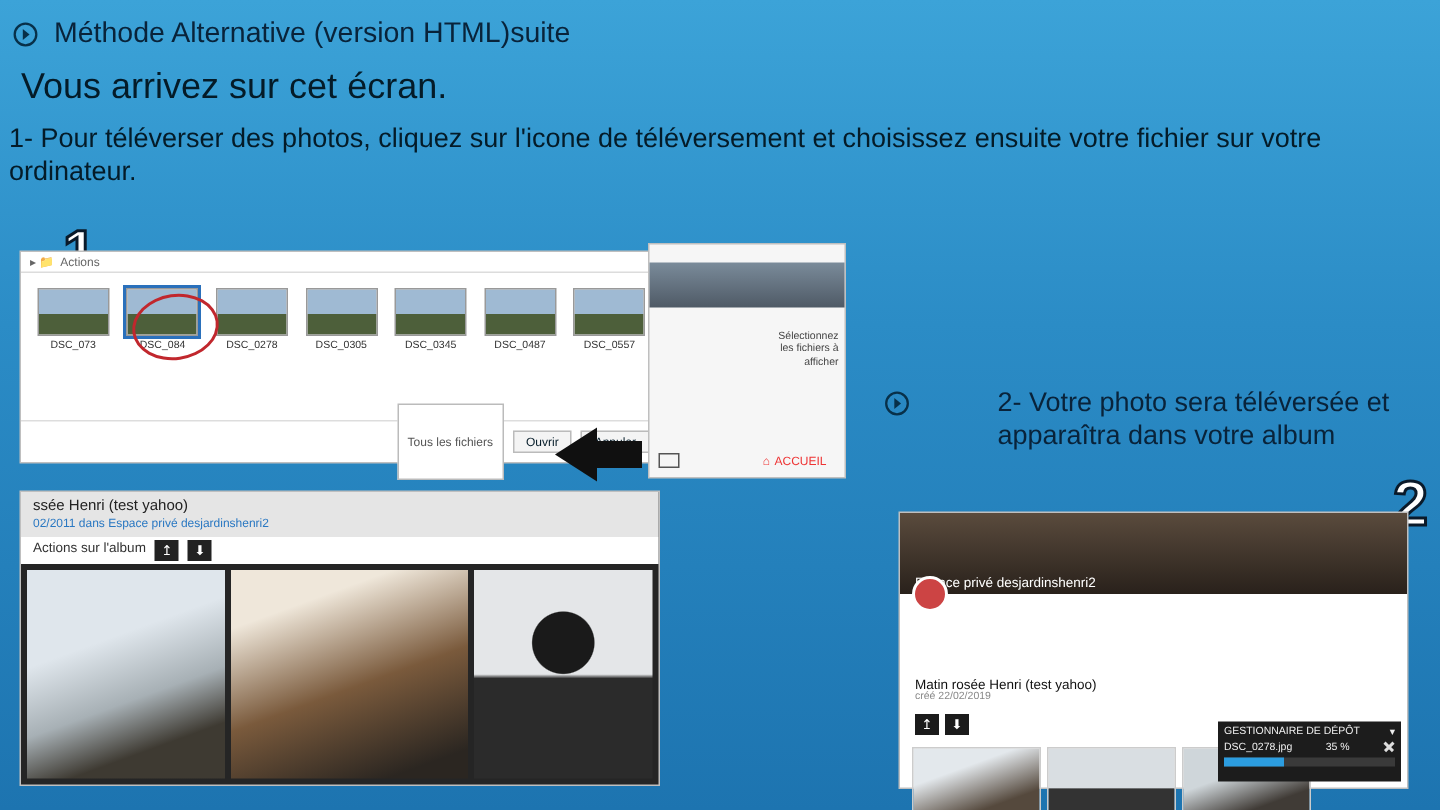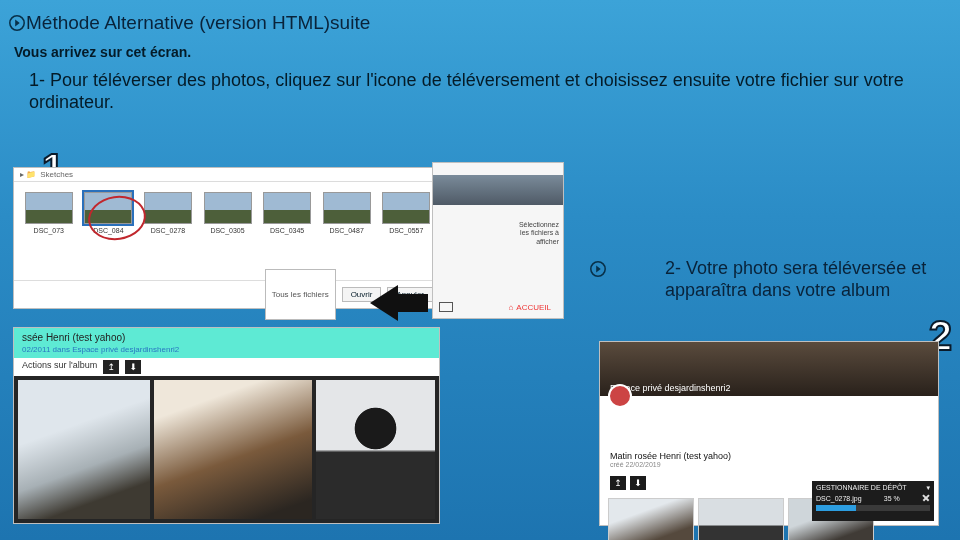--- a/index.html
+++ b/index.html
@@ -2,25 +2,25 @@
 <html><head>
 <meta charset="utf-8">
 <style>
   * { box-sizing: border-box; margin: 0; padding: 0; }
   html, body { width: 960px; height: 540px; overflow: hidden; font-family: Arial, Helvetica, sans-serif; }
   body {
     background: linear-gradient(180deg, #3ca3d8 0%, #2b8cc6 40%, #1d74b0 100%);
     color: #041b28;
   }
   .slide { position: relative; width: 960px; height: 540px; }
-  .title-row { display: flex; align-items: center; padding: 12px 12px 6px 8px; color: #09233a; }
+  .title-row { display: flex; align-items: center; padding: 12px 12px 6px 8px; gap: 10px; color: #09233a; }
   .title-row .bullet-icon { width: 18px; height: 18px; display: inline-flex; align-items: center; justify-content: center; }
   .title-row h1 { font-size: 19px; font-weight: 400; }
-  .sub1 { padding: 4px 32px 10px 14px; font-size: 14px; font-weight: bold; }
-  .sub2 { padding: 0 14px 12px 29px; font-size: 18px; line-height: 1.2; }
+  .sub1 { padding: 4px 32px 10px 14px; font-size: 24px; }
+  .sub2 { padding: 0 14px 12px 6px; font-size: 18px; line-height: 1.2; }
   .big-num {
     position: absolute; font-family: Arial, sans-serif; font-weight: 700;
     color: #fff;
     -webkit-text-stroke: 2px #0a1a2a;
     text-shadow: 0 0 1px #0a1a2a;
   }
   .num1 { top: 146px; left: 42px; font-size: 40px; }
   .num2 { top: 312px; right: 8px; font-size: 42px; }
 
   
@@ -39,21 +39,21 @@
   .arrow-left { position:absolute; top:285px; left:370px; width:0;height:0; border-right:28px solid #101010; border-top:18px solid transparent; border-bottom:18px solid transparent; }
   .arrow-left::after{ content:""; position:absolute; left:28px; top:-9px; width:30px; height:18px; background:#101010; }
 
   .mock-page1 { top: 163px; left: 433px; width: 130px; height: 155px; background:#f6f6f6; }
   .mock-page1 .band { height:30px; background:linear-gradient(180deg,#7a8b9a,#4f5a66); position:relative; top:12px; }
   .mock-page1 .txt { font-size:7px; color:#444; position:absolute; right:4px; top:58px; text-align:right; line-height:1.2; }
   .mock-page1 .home { position:absolute; bottom:6px; right:12px; font-size:8px; color:#e33; display:flex; align-items:center; gap:3px; }
   .mock-page1 .mail-ico { position:absolute; bottom:6px; left:6px; width:14px; height:10px; border:1px solid #555; }
 
   .mock-album1 { top: 328px; left: 14px; width: 425px; height: 195px; background:#252525; display:flex; flex-direction:column; }
-  .mock-album1 .hdr { background:#5eead4; color:#222; font-size:10px; padding:4px 8px; }
+  .mock-album1 .hdr { background:#e5e5e5; color:#222; font-size:10px; padding:4px 8px; }
   .mock-album1 .hdr .lbl { color:#2a78c2; font-size:8px; }
   .mock-album1 .actions { background:#fff; color:#333; font-size:9px; padding:2px 8px; display:flex; align-items:flex-start; gap:6px; }
   .ico-sq { width:16px; height:14px; background:#222; display:inline-flex; align-items:center; justify-content:center; color:#fff; font-size:9px; }
   .mock-album1 .gallery { flex:1; display:flex; gap:4px; padding:4px; }
   .gal-a { flex:1; background:linear-gradient(160deg,#dfe6ec 35%, #a7b0b5 60%, #3e3a32 80%); }
   .gal-b { flex:1.2; background:linear-gradient(160deg,#efe7da 20%, #7a5a3c 55%, #2b2621 90%); }
   .gal-c { flex:0.9; background:linear-gradient(180deg,#e4e6e8 50%, #2b2b2b 52%); position:relative; }
   .gal-c::after{content:""; position:absolute; inset:12% 20%; background:radial-gradient(circle at 50% 30%, #1a1a1a 25%, transparent 26%); }
 
   .step2 { position:absolute; top:258px; left:589px; display:flex; gap:10px; align-items:flex-start; color:#09233a; }
@@ -98,21 +98,21 @@
 
   <div class="sub1">Vous arrivez sur cet écran.</div>
   <div class="sub2">1- Pour téléverser des photos, cliquez sur l'icone de téléversement et choisissez ensuite votre fichier sur votre ordinateur.</div>
 
   <div class="big-num num1">1</div>
   <div class="big-num num2">2</div>
 
   <div class="mock mock-drive">
     <div class="topbar">
       <span>▸ 📁</span>
-      <span>Sketches</span>
+      <span>Actions</span>
     </div>
     <div class="thumb-row">
       <div class="thumb">
           <div class="img"></div>
           <div class="cap">DSC_073</div>
         </div>
       <div class="thumb sel">
           <div class="img"></div>
           <div class="cap">DSC_084</div>
         </div>

